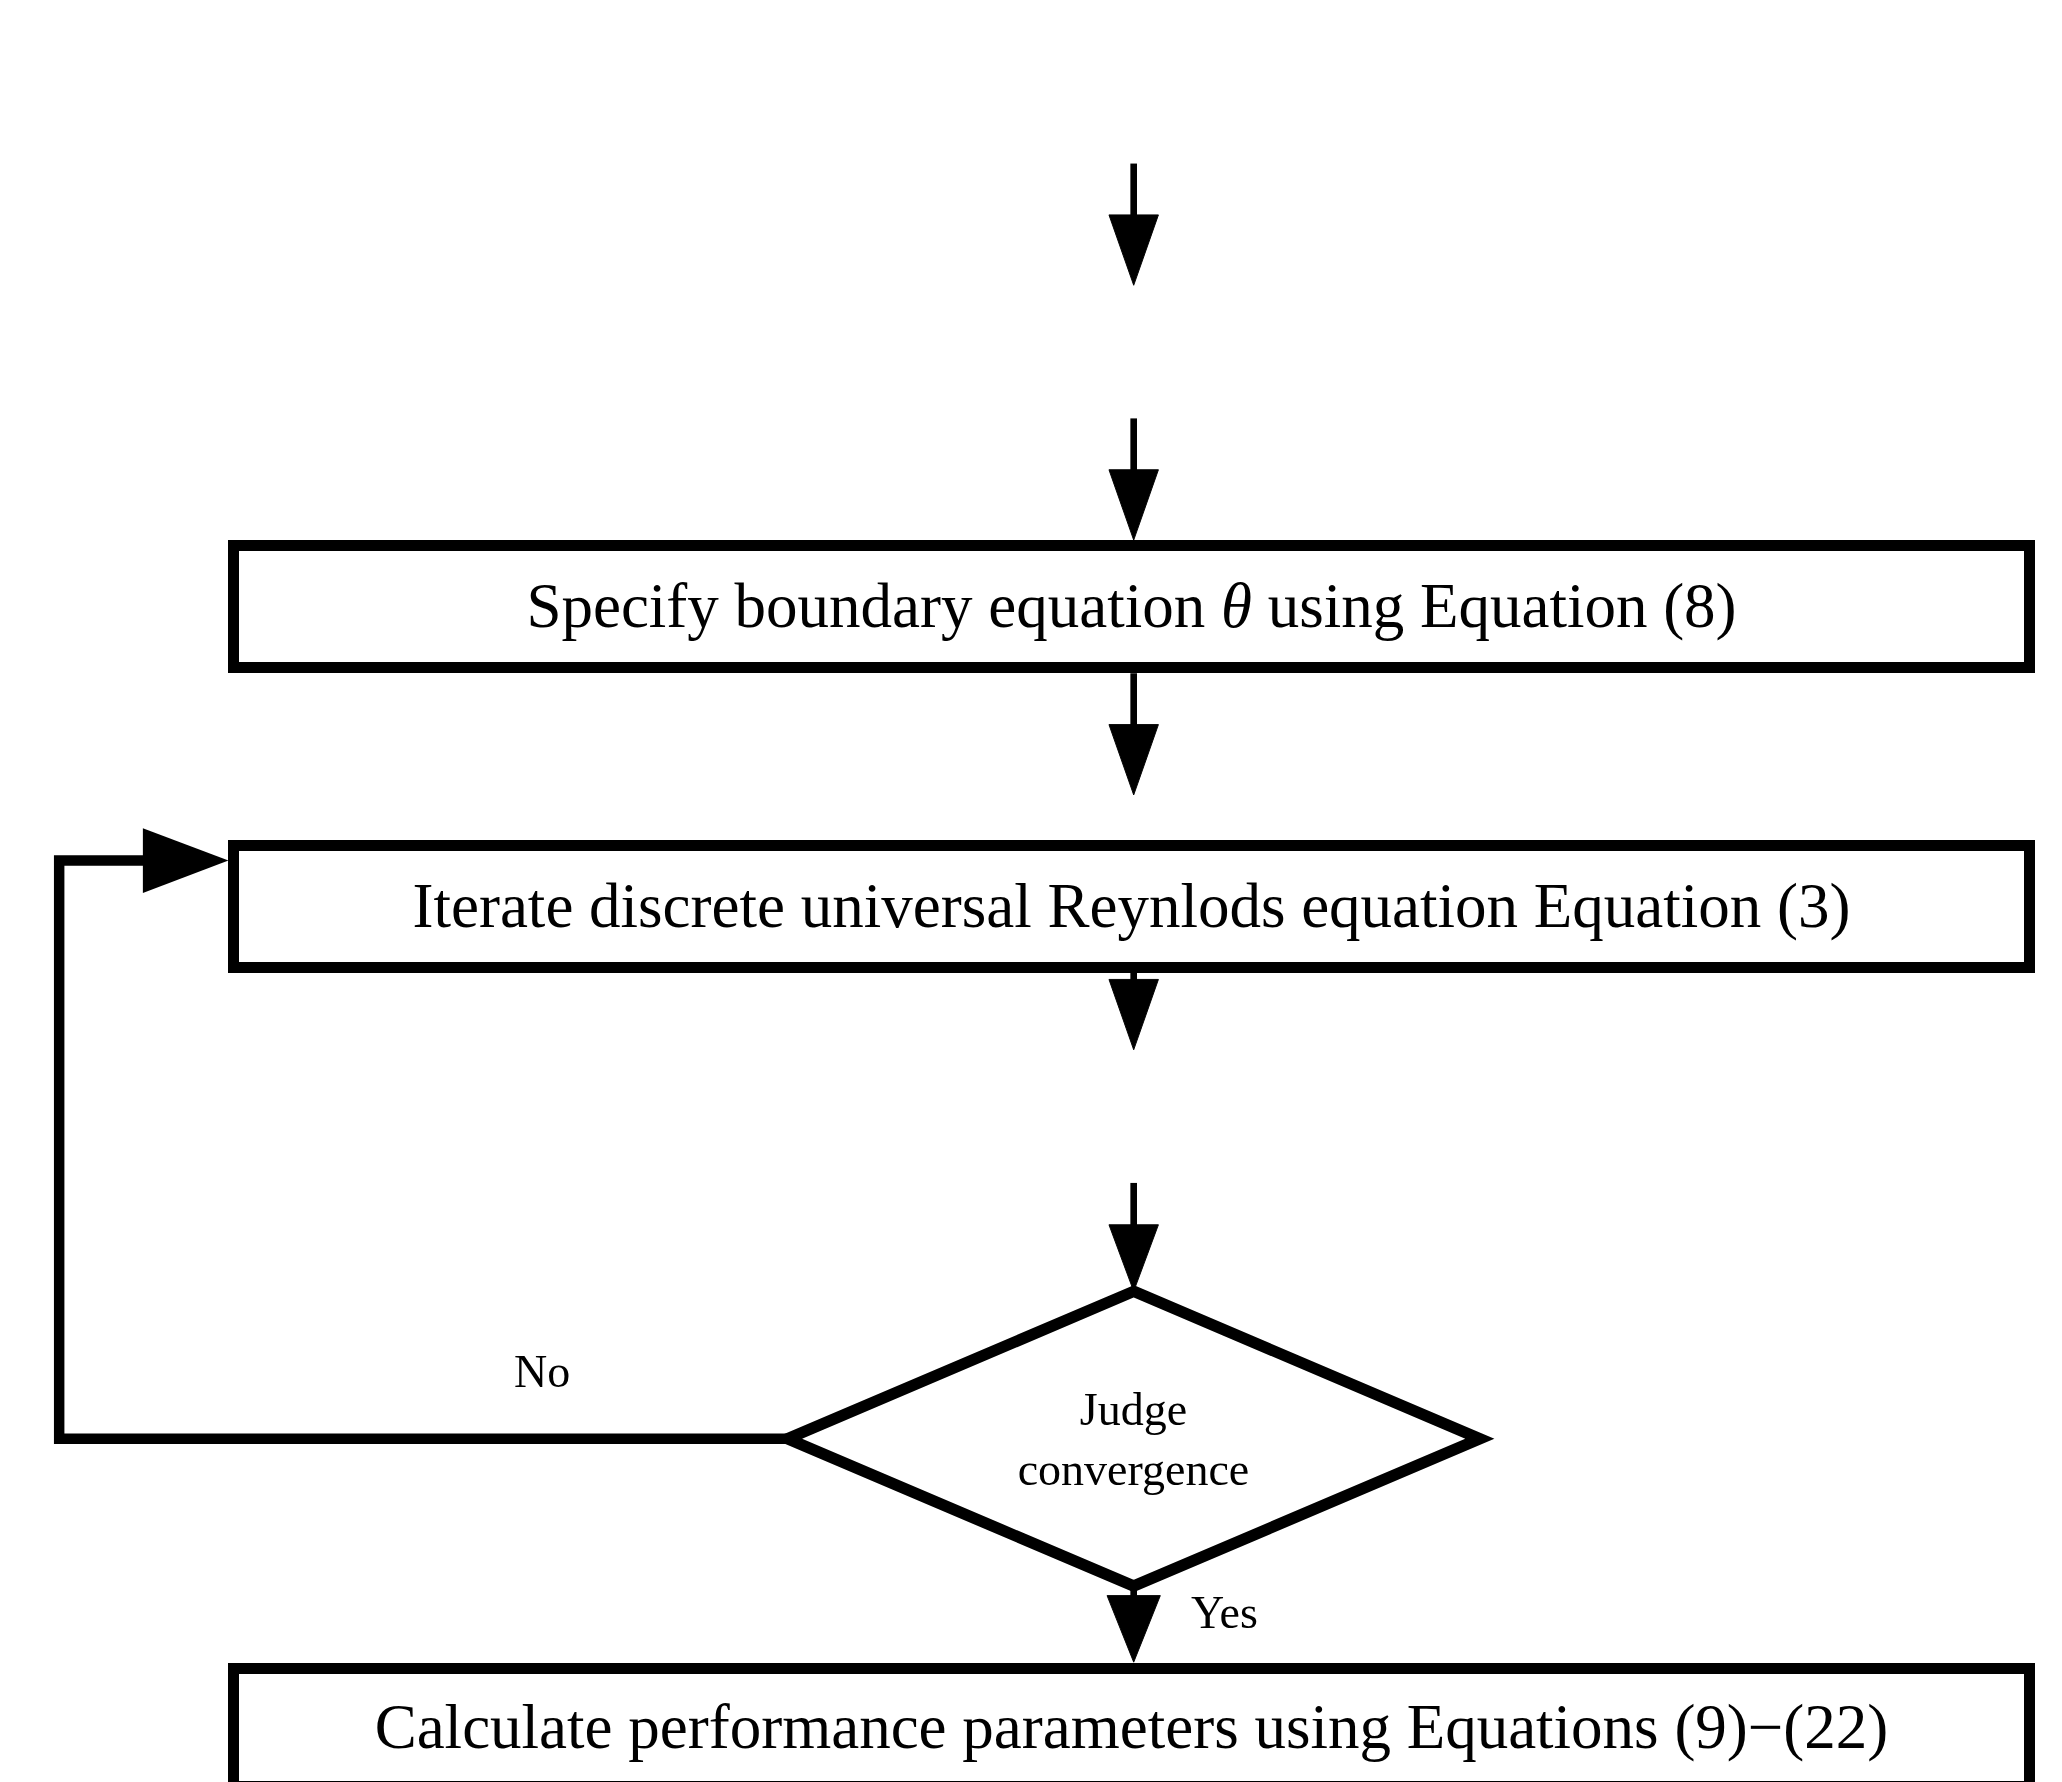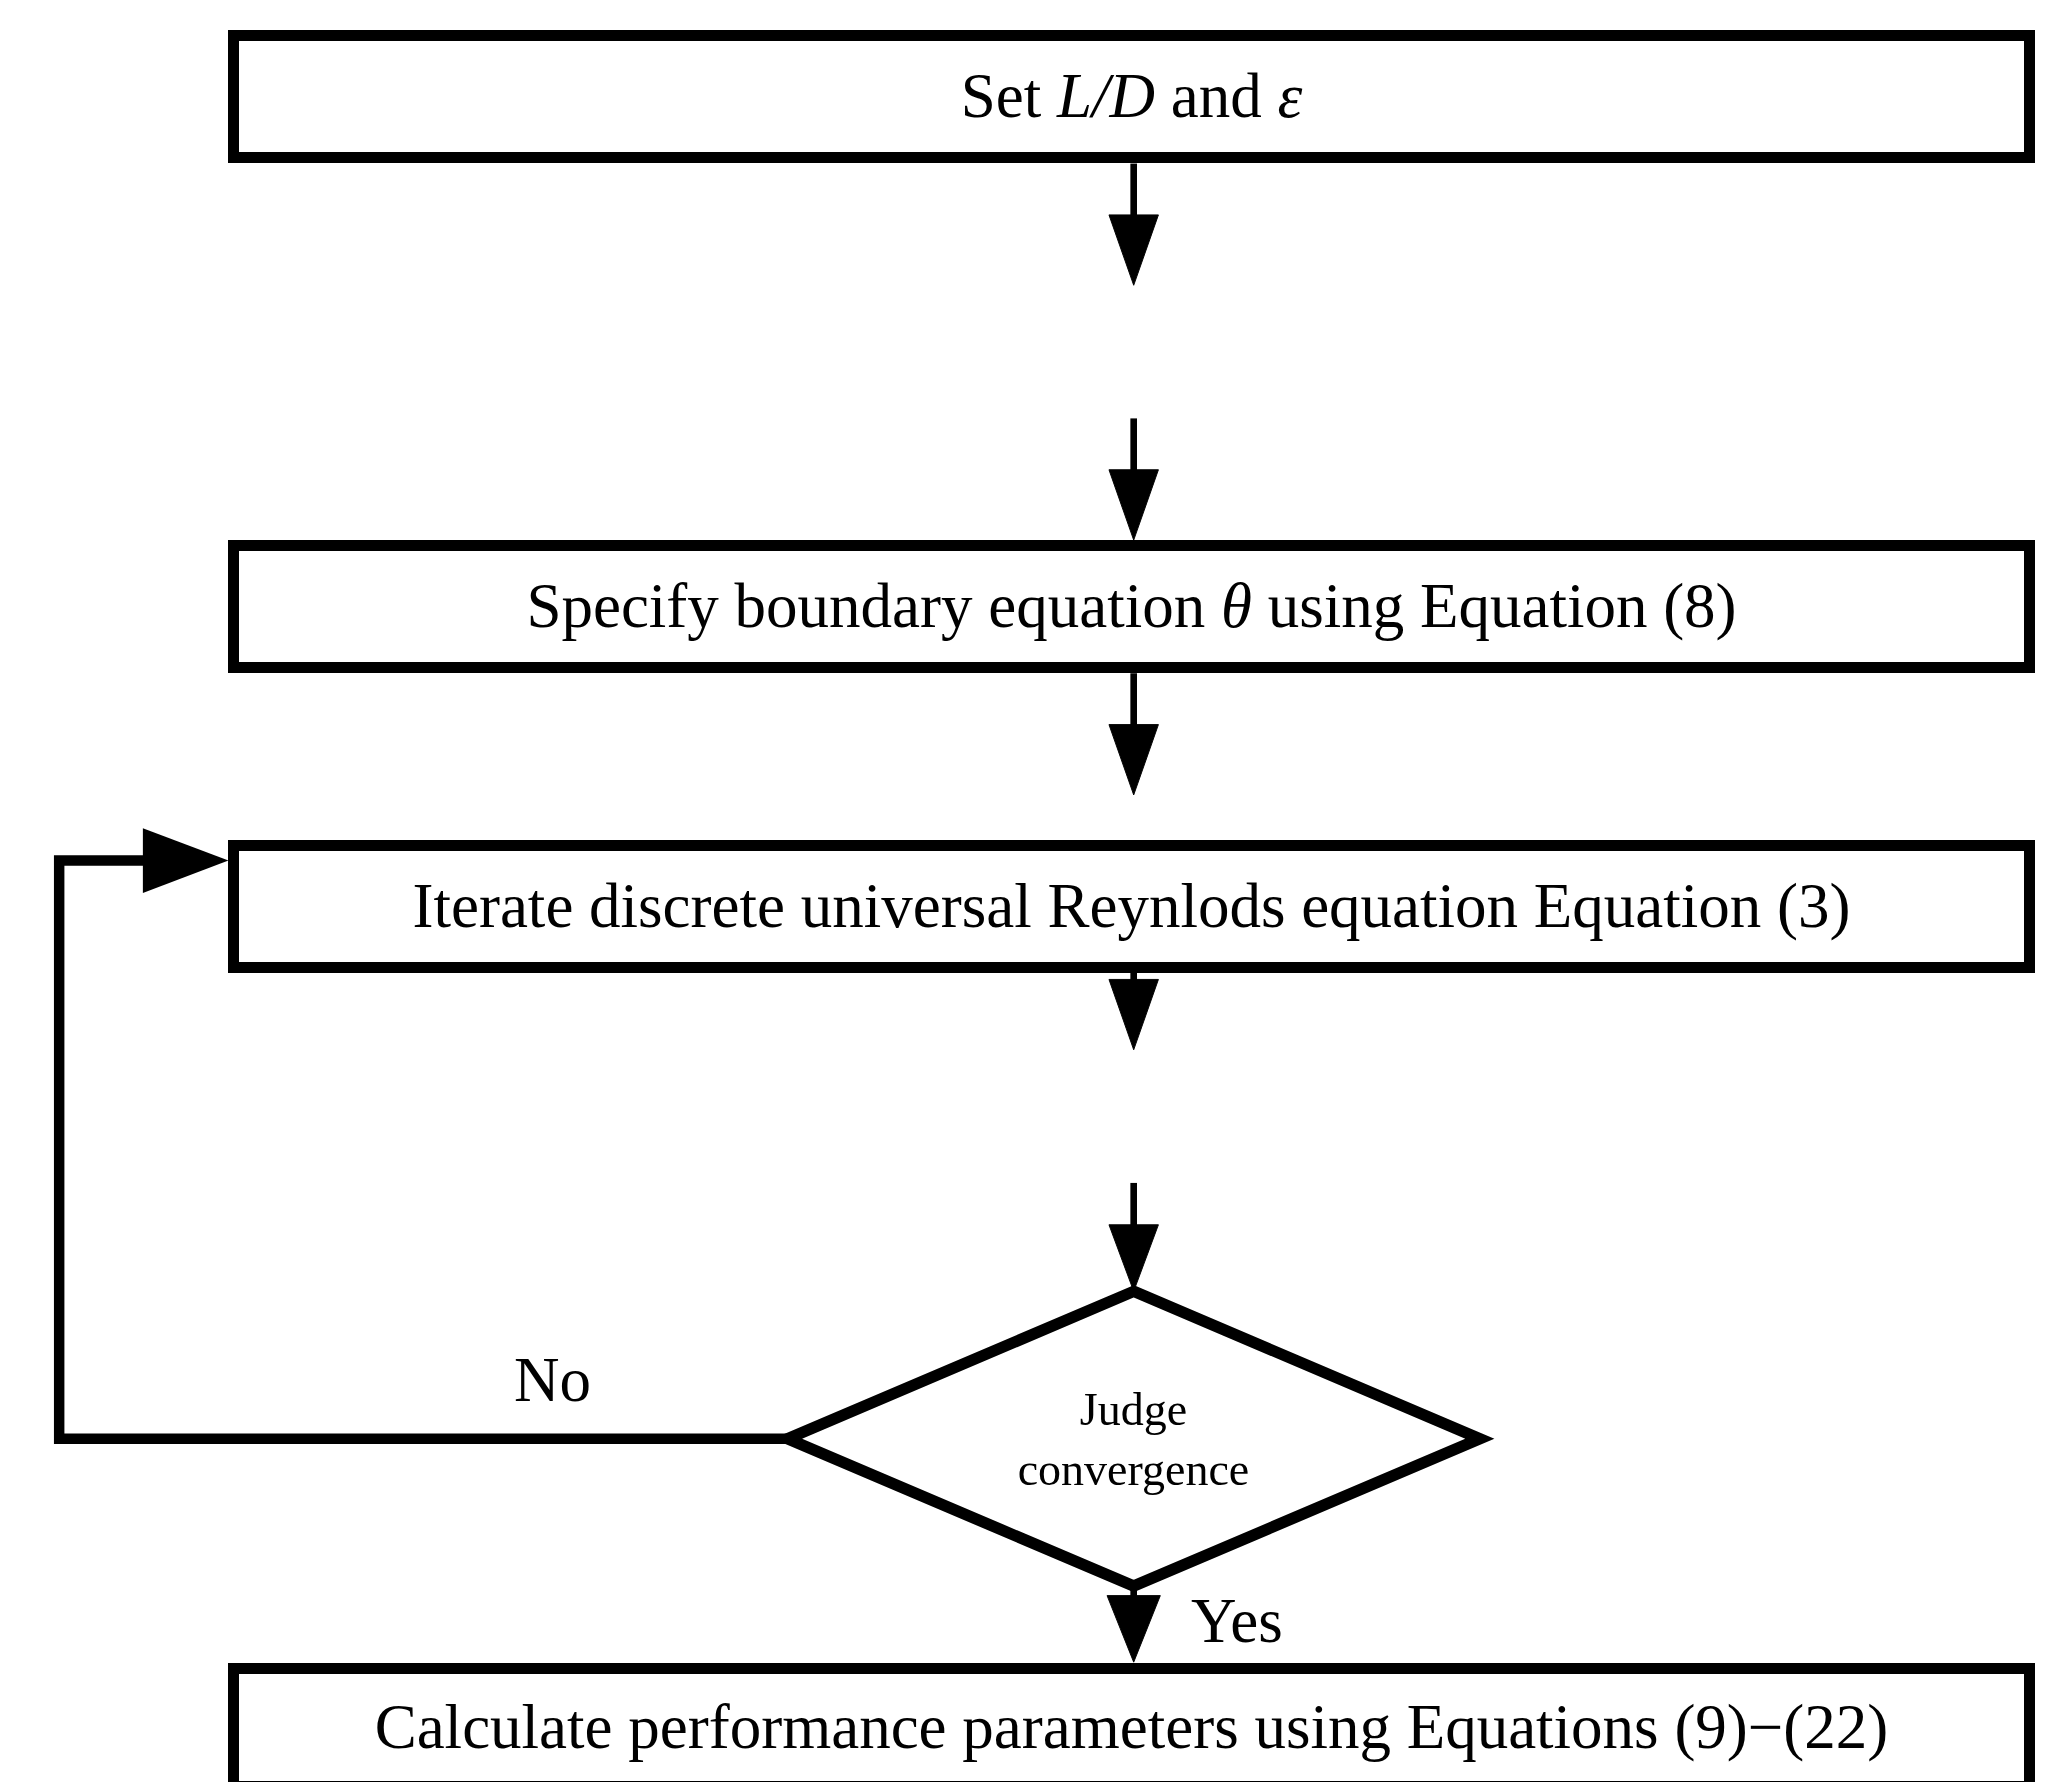--- a/index.html
+++ b/index.html
@@ -29,21 +29,21 @@
   .process .label em{font-style:italic;}
   .diamond-label{
     position:absolute;
     left:848px;top:1349px;width:571px;height:181px;
     display:flex;align-items:center;justify-content:center;
     text-align:center;
     font-size:46px;line-height:1.3;
   }
   .edge-label{
     position:absolute;
-    font-size:63px;line-height:1;
+    font-size:46px;line-height:1;
   }
   .edge-label.no{left:514px;top:1349px;}
   .edge-label.yes{left:1191px;top:1590px;}
 </style>
 </head>
 <body>
 
 <div class="canvas">
 
   <svg class="layer" viewBox="0 0 2168 1874">
@@ -69,23 +69,20 @@
     </g>
 
     <g>
       <polyline points="828,1513 62,1513 62,905 152,905" fill="none" stroke="#000" stroke-width="11" stroke-linejoin="miter" stroke-linecap="square"></polyline>
       <polygon points="240,905 150,871 150,939" fill="#000"></polygon>
     </g>
 
     <polygon points="1192,1358 1556,1513 1192,1668 828,1513" fill="#ffffff" stroke="#000" stroke-width="12" stroke-linejoin="miter"></polygon>
   </svg>
 
-  <div class="node process" style="top:30px">
-    <span class="label"><span>Set </span><em>L/D</em><span> and </span><em>ε</em></span>
-  </div>
 
 
   <div class="node process" style="top:540px">
     <span class="label"><span>Specify boundary equation </span><em>θ</em><span> using Equation (8)</span></span>
   </div>
 
   <div class="node process" style="top:840px">
     <span class="label"><span>Iterate discrete universal Reynlods equation Equation (3)</span></span>
   </div>
 

